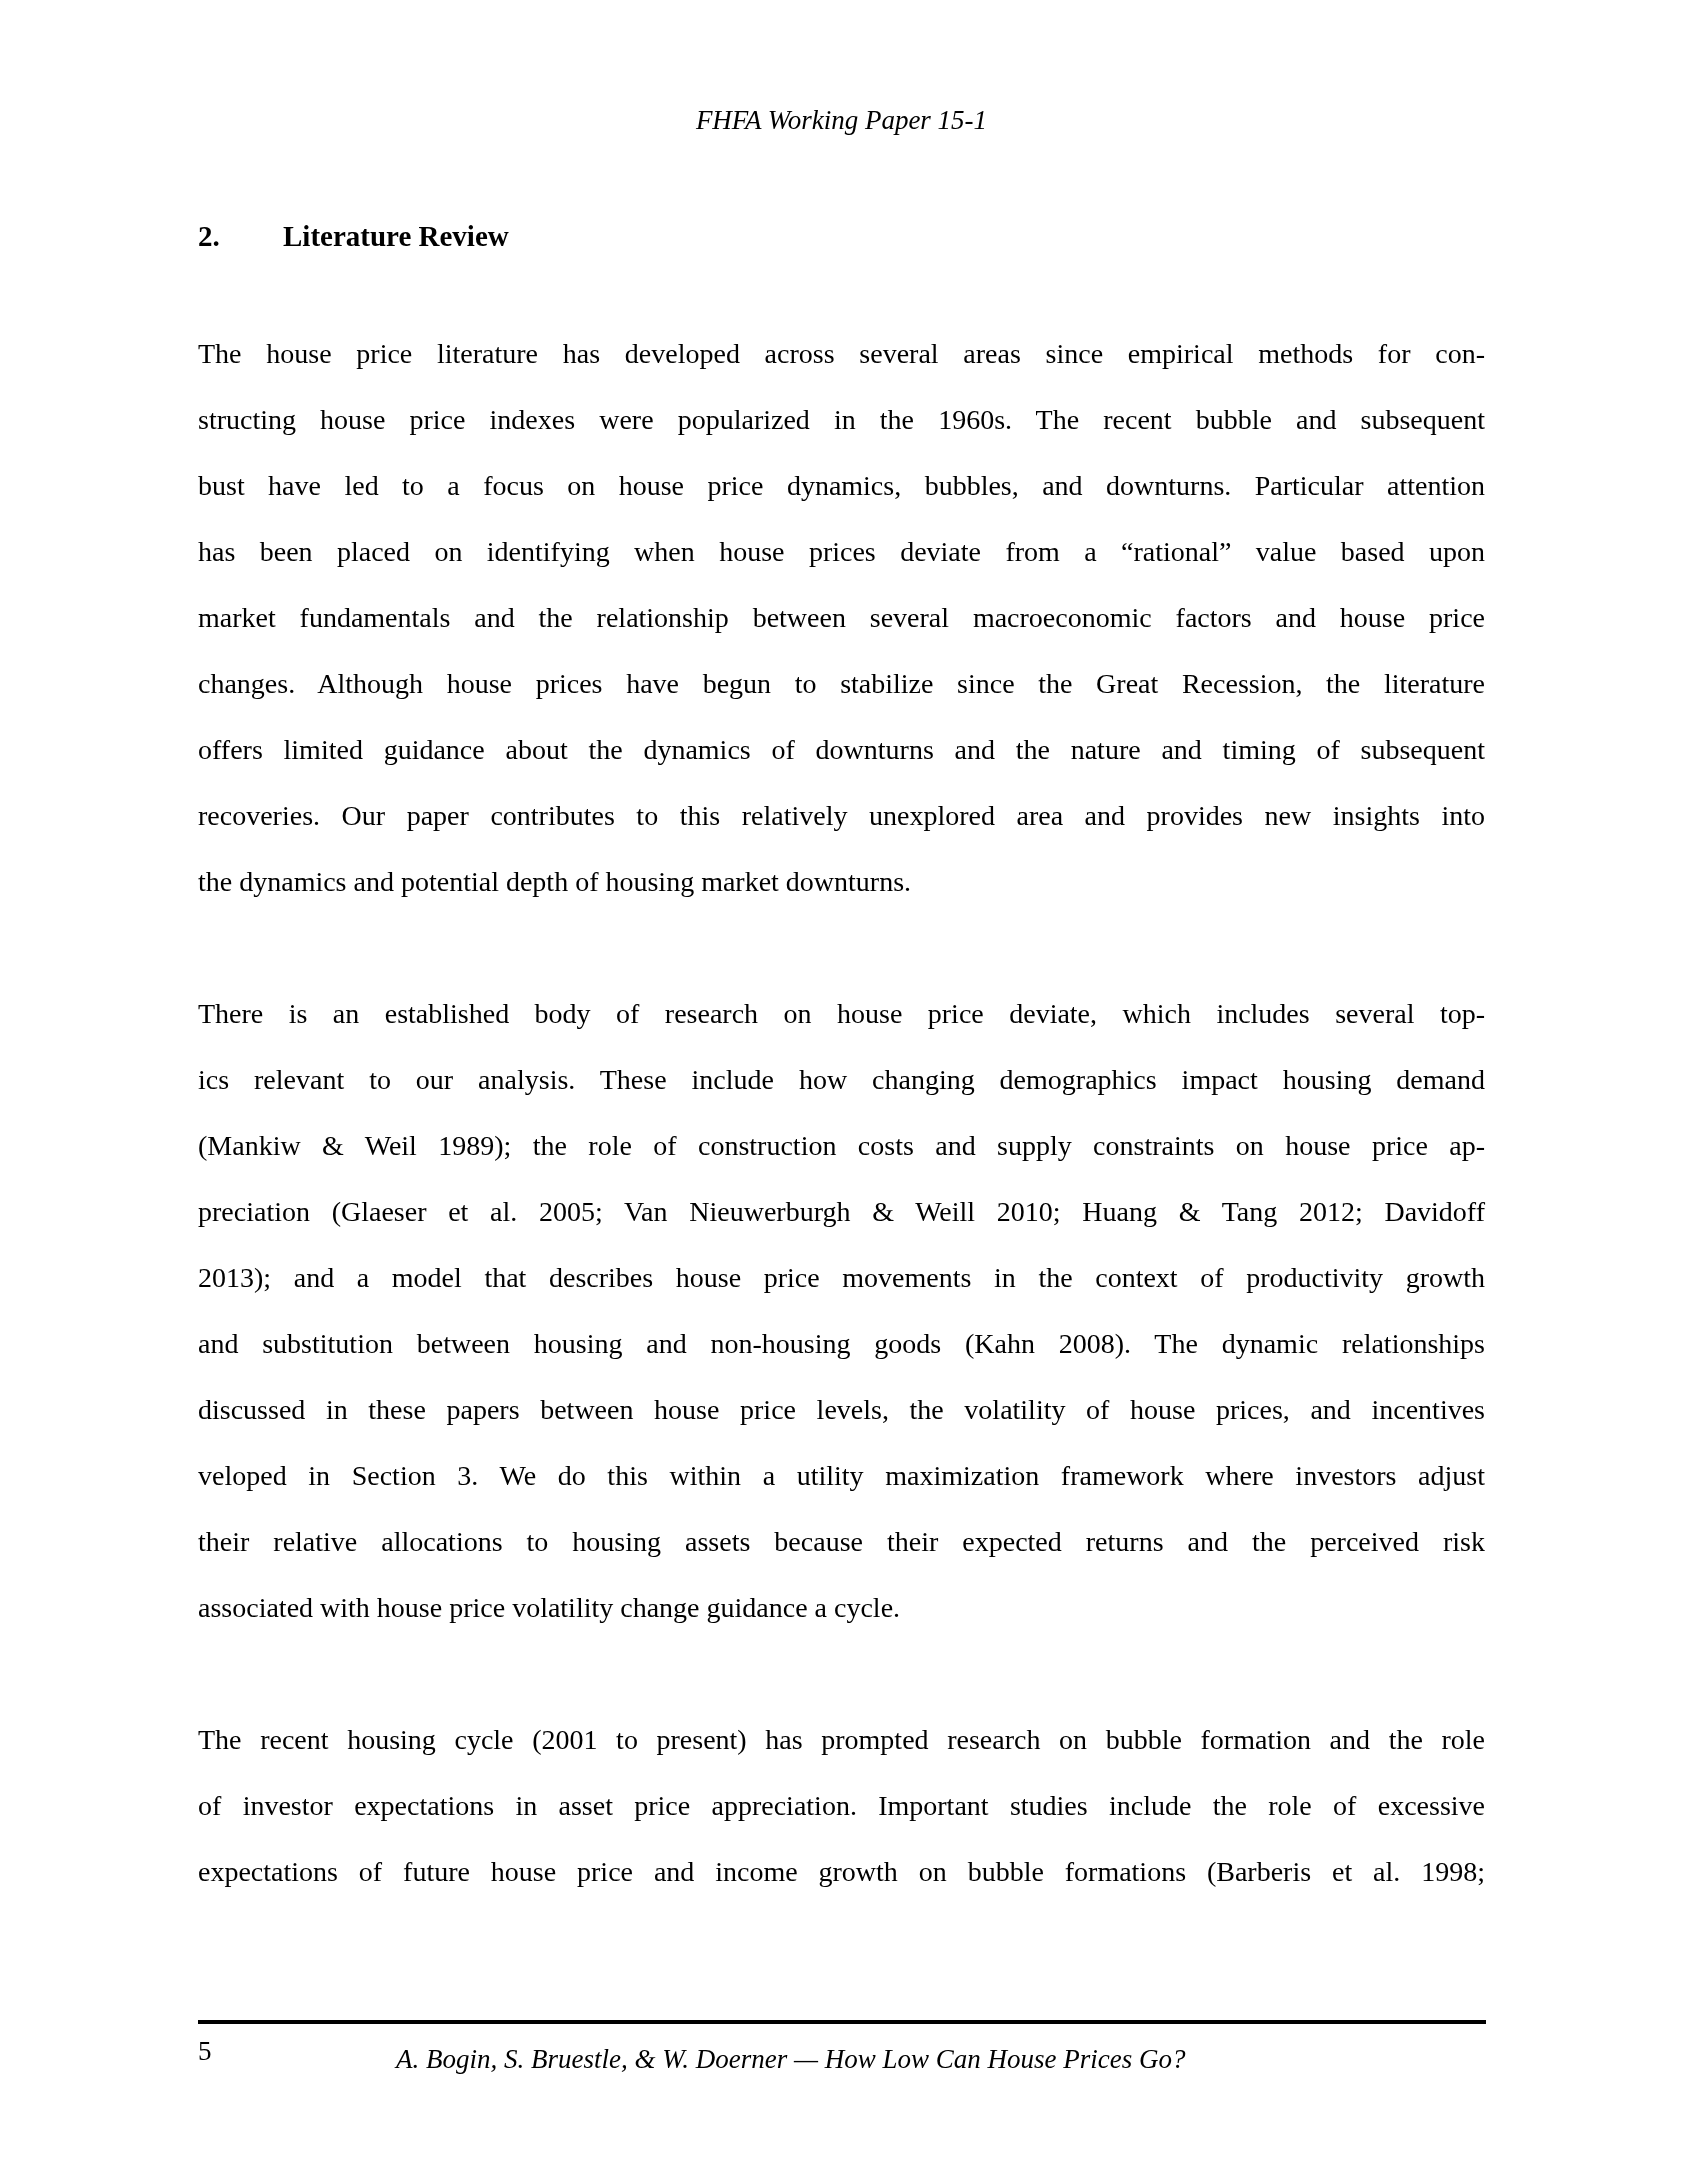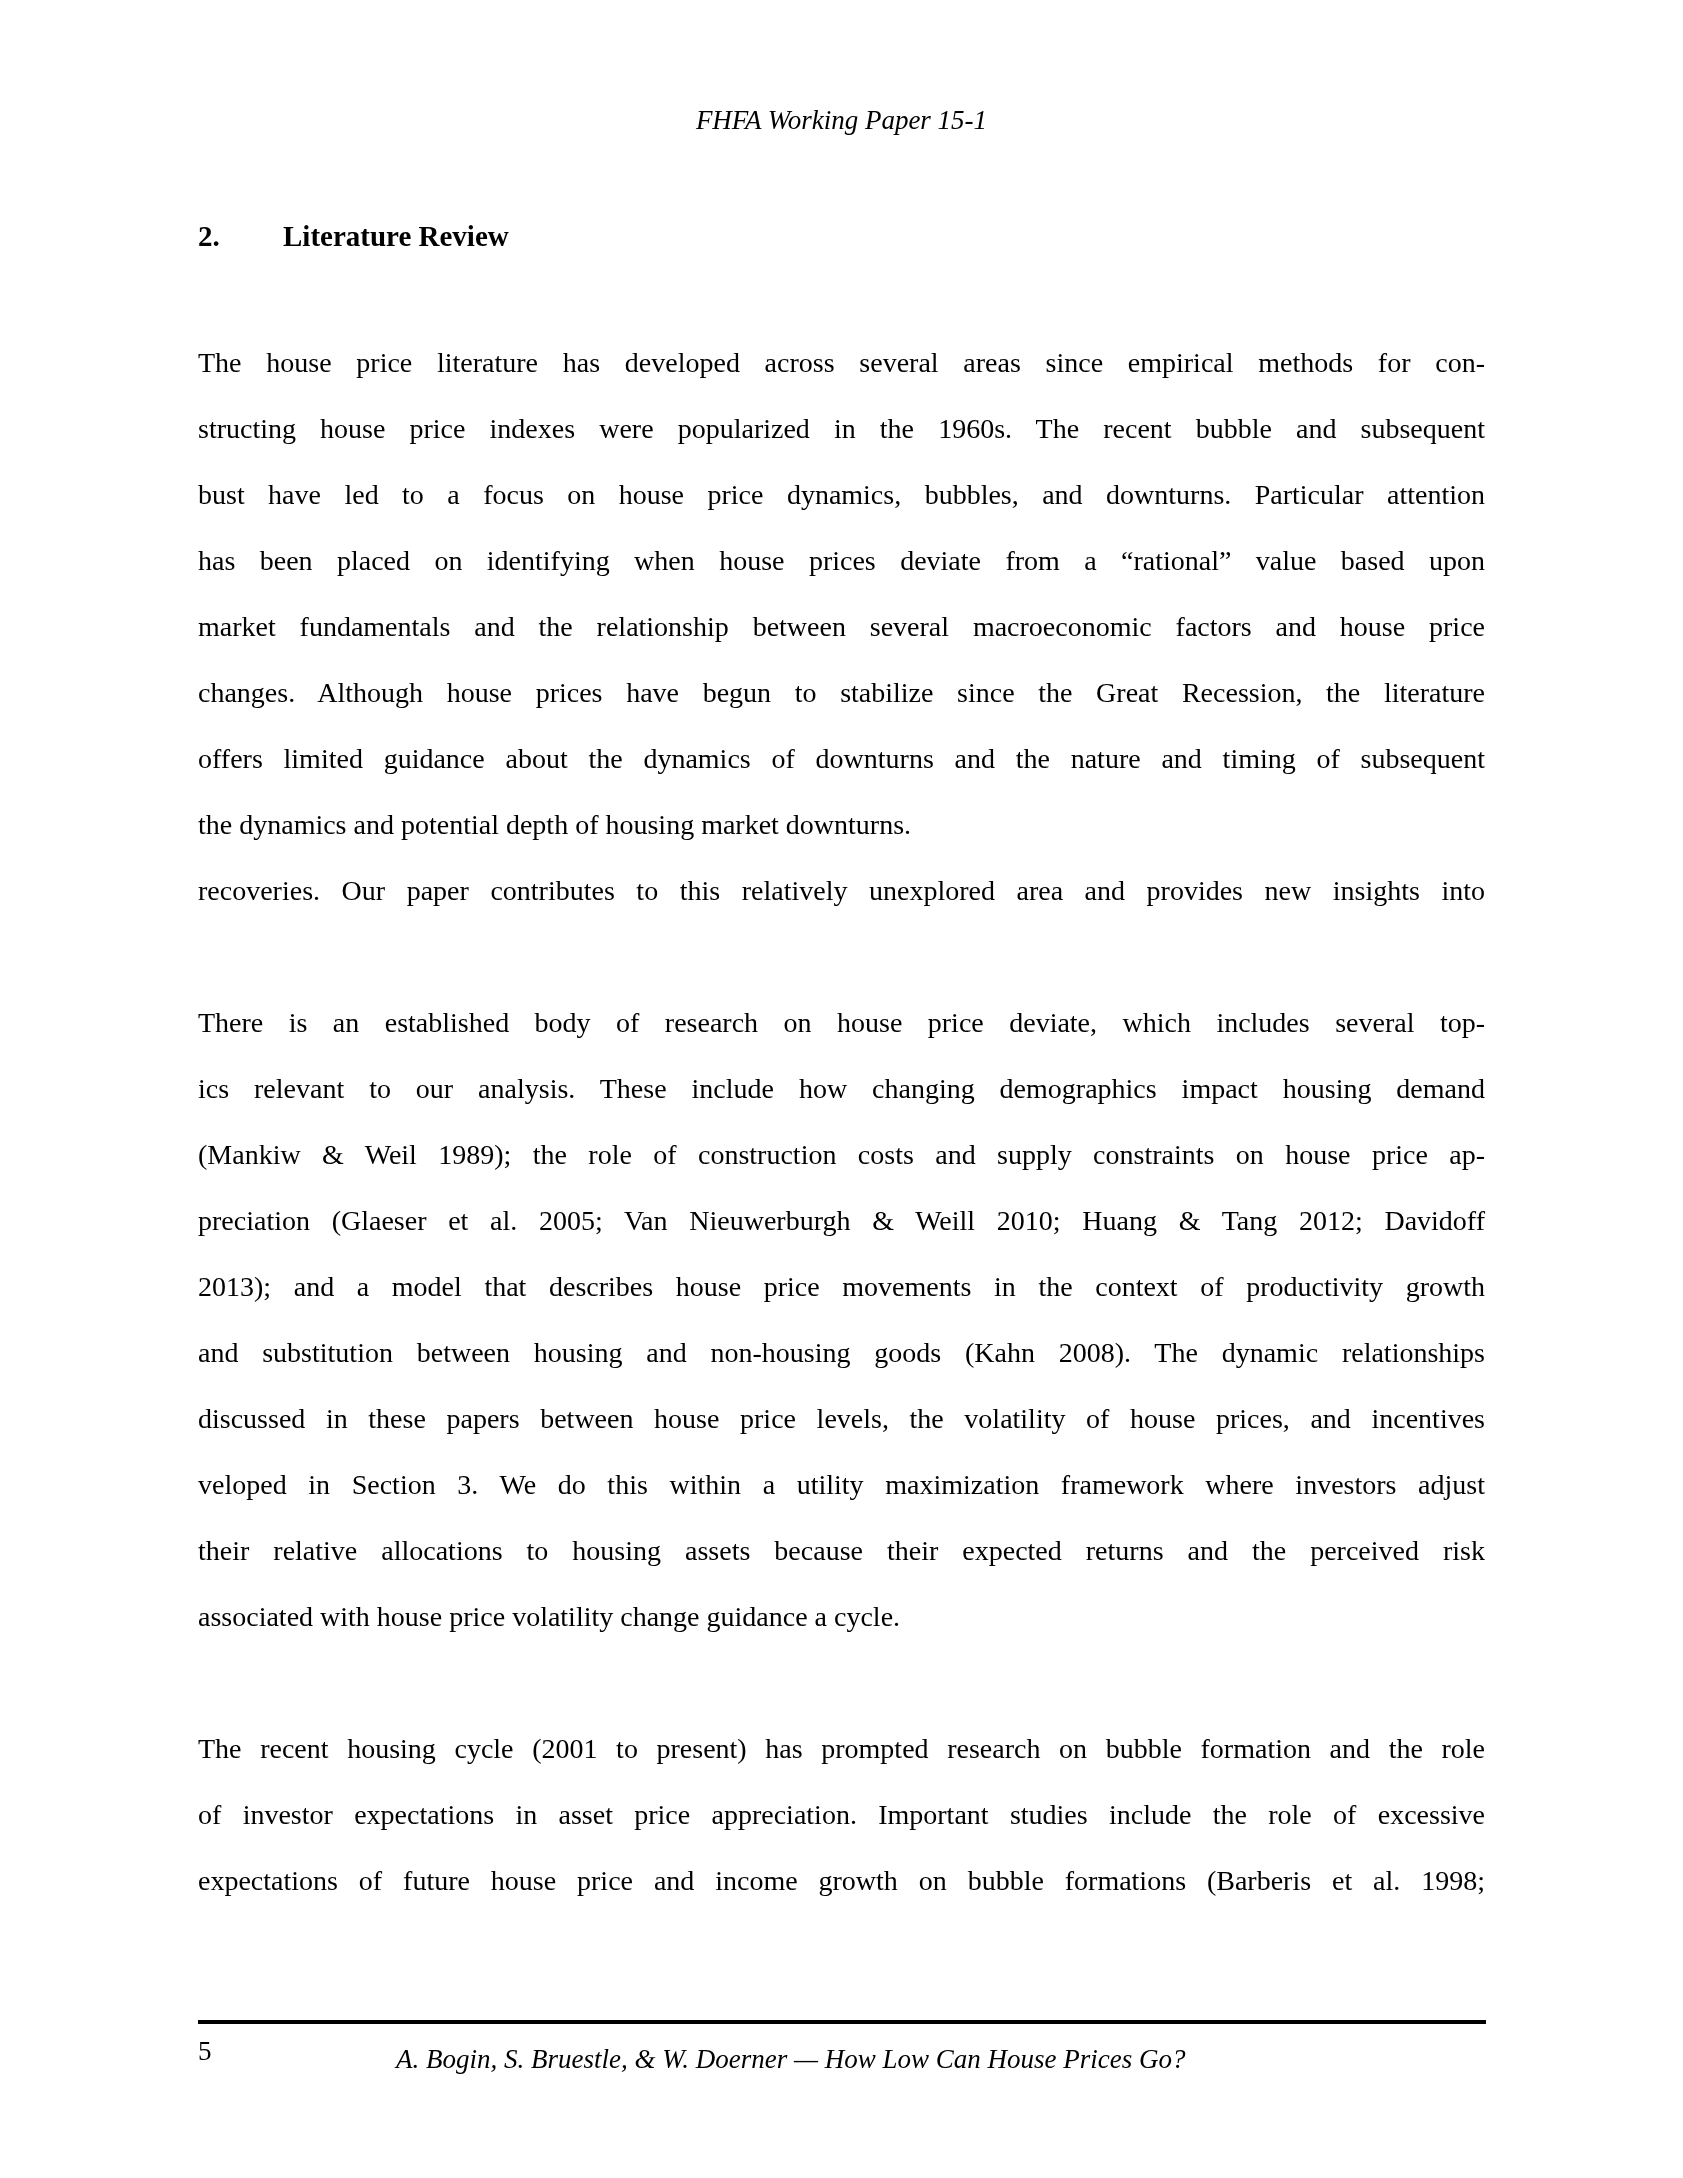--- a/index.html
+++ b/index.html
@@ -2,21 +2,21 @@
 <html><head>
 <meta charset="utf-8">
 <style>
   html, body { margin: 0; padding: 0; background: #ffffff; }
   body { width: 1683px; height: 2178px; position: relative; overflow: hidden;
          font-family: "Liberation Serif", "DejaVu Serif", serif; color: #000; }
   .running-header { position: absolute; top: 105px; left: 0; width: 1683px; text-align: center;
          font-style: italic; font-size: 27px; }
   .section-title { position: absolute; top: 220px; left: 198px; font-weight: bold; font-size: 29px; margin: 0; }
   .section-title .num { display: inline-block; width: 85px; }
-  .body { position: absolute; left: 198px; width: 1287px; top: 330px; }
+  .body { position: absolute; left: 198px; width: 1287px; top: 321px; }
   .para { margin: 0 0 66px 0; font-size: 28px; line-height: 66px; text-align: justify; }
   .line { display: block; text-align: justify; text-align-last: justify; white-space: nowrap; }
   .line.last { text-align-last: left; }
   .rule { position: absolute; left: 198px; width: 1288px; top: 2020px; height: 4px; background: #000; }
   .footer { position: absolute; top: 2036px; left: 198px; width: 1288px; font-size: 27px; }
   .footer .page-num { position: absolute; left: 0; top: 0; }
   .footer .foot-text { position: absolute; left: 198px; top: 8px; font-style: italic; width: 990px; }
 </style>
 </head>
 <body>
@@ -29,22 +29,22 @@
 
 <div class="body">
   <p class="para">
     <span class="line">The house price literature has developed across several areas since empirical methods for con-</span>
     <span class="line">structing house price indexes were popularized in the 1960s.  The recent bubble and subsequent</span>
     <span class="line">bust have led to a focus on house price dynamics, bubbles, and downturns.  Particular attention</span>
     <span class="line">has been placed on identifying when house prices deviate from a “rational” value based upon</span>
     <span class="line">market fundamentals and the relationship between several macroeconomic factors and house price</span>
     <span class="line">changes.  Although house prices have begun to stabilize since the Great Recession, the literature</span>
     <span class="line">offers limited guidance about the dynamics of downturns and the nature and timing of subsequent</span>
+    <span class="line">recoveries. Our paper contributes to this relatively unexplored area and provides new insights into</span>
     <span class="line last">the dynamics and potential depth of housing market downturns.</span>
-    <span class="line">recoveries. Our paper contributes to this relatively unexplored area and provides new insights into</span>
   </p>
   <p class="para">
     <span class="line">There is an established body of research on house price deviate, which includes several top-</span>
     <span class="line">ics relevant to our analysis.  These include how changing demographics impact housing demand</span>
     <span class="line">(Mankiw &amp; Weil 1989); the role of construction costs and supply constraints on house price ap-</span>
     <span class="line">preciation (Glaeser et al. 2005; Van Nieuwerburgh &amp; Weill 2010; Huang &amp; Tang 2012; Davidoff</span>
     <span class="line">2013); and a model that describes house price movements in the context of productivity growth</span>
     <span class="line">and substitution between housing and non-housing goods (Kahn 2008). The dynamic relationships</span>
     <span class="line">discussed in these papers between house price levels, the volatility of house prices, and incentives</span>
     <span class="line">veloped in Section 3.  We do this within a utility maximization framework where investors adjust</span>

